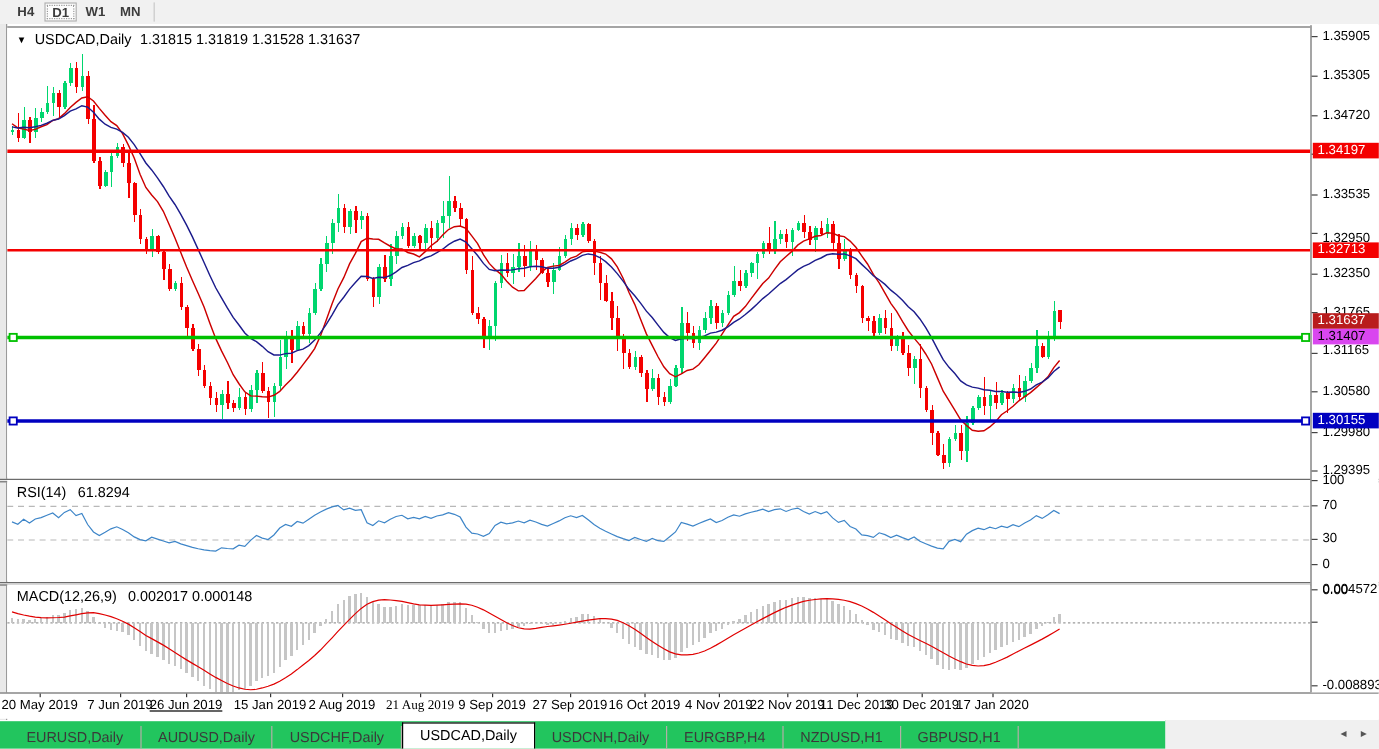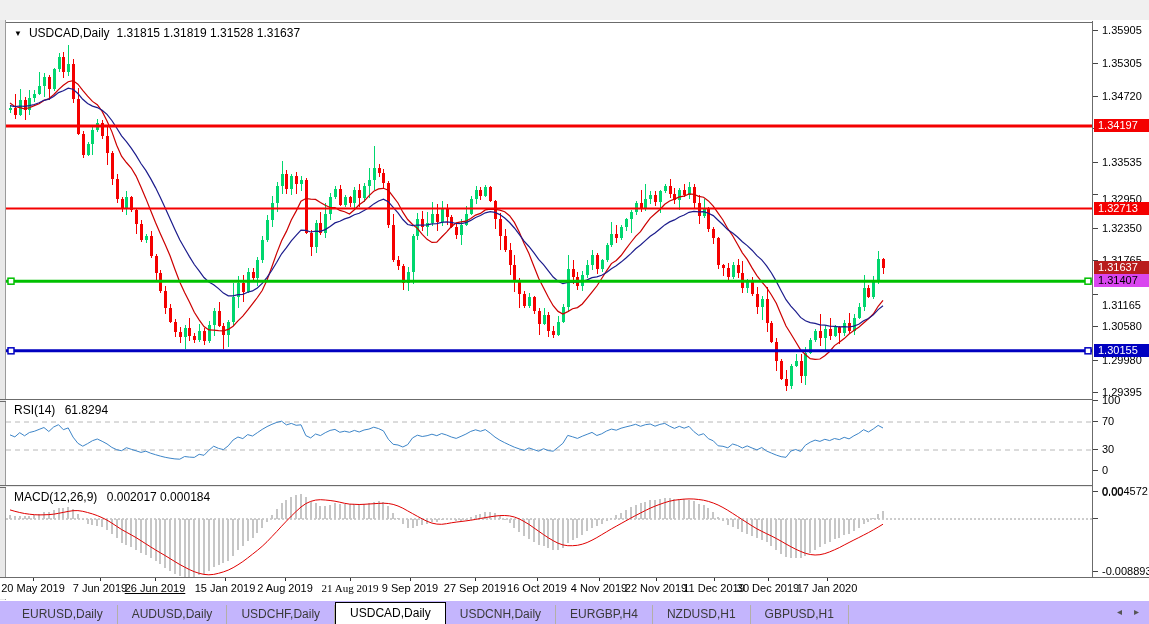--- a/index.html
+++ b/index.html
@@ -27,31 +27,38 @@
   
   #price-axis{position:absolute;left:1092px;top:1px;width:57px;height:556px;background:#fff;border-left:1px solid #6b6b6b;box-sizing:border-box;}
   .ptick{position:absolute;left:9px;font-size:11px;color:#000;transform:translateY(-6px);white-space:nowrap;}
   .pdash{position:absolute;left:0;width:5px;height:1px;background:#444;}
   .badge{position:absolute;left:1px;width:52px;height:13px;font-size:11px;line-height:13px;padding-left:4px;color:#fff;z-index:6;}
   
   #date-axis{position:absolute;left:0;top:557px;width:1149px;height:22px;background:#fff;border-top:1px solid #6b6b6b;box-sizing:border-box;}
   .dlabel{position:absolute;top:4px;font-size:11px;color:#000;transform:translateX(-50%);white-space:nowrap;}
   .dtick{position:absolute;top:0;width:1px;height:3px;background:#333;}
   
-  #tabbar{position:absolute;left:0;top:600px;width:1149px;height:24px;background:#c4b5fd;border-top:1px solid #fff;box-sizing:border-box;text-align:right;}
+  #tabbar{position:absolute;left:0;top:600px;width:971px;height:24px;background:#22c55e;border-top:1px solid #fff;box-sizing:border-box;text-align:right;}
   #tabs{position:absolute;left:8px;top:1px;height:22px;display:flex;align-items:flex-end;}
   .tab{height:19px;line-height:19px;padding:0 14px;font-size:12px;color:#3a3a3a;border-right:1px solid #b3afa7;cursor:default;white-space:nowrap;}
   .tab.active{background:#fff;border:1px solid #000;height:21px;line-height:21px;color:#000;border-bottom:none;}
   .tab-scroll{position:absolute;top:5px;font-size:10px;color:#555;cursor:default;}
 </style>
 </head>
 <body>
 
 <div id="app">
 
+  <div id="toolbar">
+      <div class="tf-btn" style="left: 8px;">H4</div>
+      <div class="tf-btn active" style="left: 37px;">D1</div>
+      <div class="tf-btn" style="left: 66px;">W1</div>
+      <div class="tf-btn" style="left: 95px;">MN</div>
+      <div class="tb-sep" style="left: 128px;"></div>
+    </div>
 
   <div id="win">
     <div id="gutter"></div>
 
     <div id="main-pane" class="pane">
       <div class="pane-label" id="main-title">
         <span id="dd-icon">▼</span>
         <span>USDCAD,Daily</span>
         <span>1.31815 1.31819 1.31528 1.31637</span>
       </div>
@@ -445,21 +452,21 @@
           <line x1="0" x2="1086" y1="50" y2="50" stroke="#b8b8b8" stroke-width="1" stroke-dasharray="5 4"></line>
           <polyline points="4,34.9 8.85,36.9 13.7,32.7 18.549999999999997,35.8 23.4,32.5 28.25,31.3 33.099999999999994,29.4 37.949999999999996,27.5 42.8,31.5 47.65,27.0 52.5,24.7 57.349999999999994,29.7 62.199999999999996,27.9 67.05,37.1 71.89999999999999,43.3 76.75,46.2 81.6,43.6 86.44999999999999,40.7 91.3,39.0 96.14999999999999,41.3 101,43.9 105.85,47.4 110.69999999999999,49.7 115.55,50.7 120.39999999999999,47.7 125.24999999999999,49.3 130.1,50.8 134.95,52.4 139.79999999999998,51.2 144.64999999999998,53.2 149.5,54.7 154.35,56.1 159.2,57.3 164.04999999999998,58.2 168.89999999999998,58.9 173.75,59.2 178.6,56.5 183.45,57.1 188.29999999999998,57.4 193.14999999999998,54.3 198,55.3 202.85,50.3 207.7,46.2 212.54999999999998,48.4 217.39999999999998,49.6 222.24999999999997,45.8 227.1,40.0 231.95,37.0 236.79999999999998,38.6 241.64999999999998,34.6 246.49999999999997,36.0 251.35,32.7 256.2,29.4 261.04999999999995,26.6 265.9,24.3 270.75,22.4 275.59999999999997,21.2 280.45,24.9 285.29999999999995,23.4 290.15,25.3 295,24.8 299.84999999999997,35.6 304.7,37.9 309.54999999999995,34.0 314.4,35.6 319.25,32.7 324.09999999999997,30.4 328.95,29.4 333.79999999999995,32.3 338.65,31.2 343.5,32.3 348.34999999999997,30.4 353.2,32.0 358.04999999999995,30.0 362.9,29.1 367.75,27.2 372.59999999999997,28.6 377.45,30.9 382.29999999999995,39.2 387.15,44.3 392,45.0 396.84999999999997,47.0 401.7,44.6 406.54999999999995,37.9 411.4,35.2 416.24999999999994,36.5 421.09999999999997,35.7 425.95,34.2 430.79999999999995,35.7 435.65,33.5 440.49999999999994,35.0 445.34999999999997,37.0 450.2,38.4 455.04999999999995,36.3 459.9,34.1 464.74999999999994,31.4 469.59999999999997,29.8 474.45,31.3 479.29999999999995,29.6 484.15,33.1 488.99999999999994,37.1 493.84999999999997,40.2 498.7,42.7 503.54999999999995,45.0 508.4,47.2 513.25,48.9 518.0999999999999,50.4 522.9499999999999,47.9 527.8,49.6 532.65,51.2 537.5,48.7 542.3499999999999,50.6 547.1999999999999,51.2 552.05,47.3 556.9,43.3 561.75,35.4 566.5999999999999,36.8 571.4499999999999,38.4 576.3,36.2 581.15,34.3 586,32.4 590.8499999999999,35.5 595.6999999999999,33.8 600.55,31.0 605.4,29.1 610.25,30.2 615.0999999999999,28.2 619.9499999999999,26.9 624.8,25.7 629.65,24.3 634.5,26.3 639.3499999999999,24.7 644.1999999999999,24.0 649.05,26.2 653.9,24.4 658.75,23.4 663.5999999999999,26.2 668.4499999999999,28.4 673.3,26.3 678.15,28.2 683,26.4 687.8499999999999,31.6 692.6999999999999,35.3 697.55,33.7 702.4,38.7 707.25,40.8 712.0999999999999,45.8 716.9499999999999,46.3 721.8,47.8 726.65,44.0 731.5,45.5 736.3499999999999,48.0 741.1999999999999,45.9 746.05,48.0 750.9,49.9 755.75,47.5 760.5999999999999,51.0 765.4499999999999,53.1 770.3,55.1 775.15,56.7 780,57.3 784.8499999999999,51.1 789.6999999999999,49.5 794.55,51.4 799.4,45.2 804.2499999999999,42.2 809.0999999999999,40.1 813.9499999999999,41.4 818.8,39.3 823.65,40.6 828.4999999999999,38.5 833.3499999999999,39.6 838.1999999999999,37.3 843.05,38.9 847.9,35.8 852.7499999999999,33.3 857.5999999999999,29.7 862.4499999999999,32.0 867.3,28.9 872.15,25.4 876.9999999999999,28.0" fill="none" stroke="#3d85c8" stroke-width="1"></polyline>
         </svg>
     </div>
 
     <div class="splitter" style="top:465px;height:1px;"></div>
 
     <div id="macd-pane" class="pane">
       <div class="pane-label">
         <span>MACD(12,26,9)</span>
-        <span class="val">0.002017 0.000184</span>
+        <span class="val">0.002017 0.000148</span>
       </div>
       <svg id="macd-svg" width="1086" height="90">
           <line x1="0" x2="1086" y1="32" y2="32" stroke="#9a9a9a" stroke-width="1" stroke-dasharray="2 2"></line>
           <g shape-rendering="crispEdges">
             <line x1="4" x2="4" y1="32" y2="27.663176393480644" stroke="#c6c6c6" stroke-width="2"></line>
             <line x1="8.85" x2="8.85" y1="32" y2="28.851897995389848" stroke="#c6c6c6" stroke-width="2"></line>
             <line x1="13.7" x2="13.7" y1="32" y2="28.59187876047078" stroke="#c6c6c6" stroke-width="2"></line>
             <line x1="18.549999999999997" x2="18.549999999999997" y1="32" y2="29.276619487978884" stroke="#c6c6c6" stroke-width="2"></line>
             <line x1="23.4" x2="23.4" y1="32" y2="28.805707870066634" stroke="#c6c6c6" stroke-width="2"></line>
             <line x1="28.25" x2="28.25" y1="32" y2="28.095553093979465" stroke="#c6c6c6" stroke-width="2"></line>
@@ -684,21 +691,21 @@
         <div class="ptick" style="top: 107.493px;">1.34135</div>
         <div class="pdash" style="top: 140.859px;"></div>
         <div class="ptick" style="top: 140.859px;">1.33535</div>
         <div class="pdash" style="top: 173.391px;"></div>
         <div class="ptick" style="top: 178px;">1.32950</div>
         <div class="pdash" style="top: 206.757px;"></div>
         <div class="ptick" style="top: 207px;">1.32350</div>
         <div class="pdash" style="top: 239.289px;"></div>
         <div class="ptick" style="top: 239.289px;">1.31765</div>
         <div class="pdash" style="top: 272.655px;"></div>
-        <div class="ptick" style="top: 284px;">1.31165</div>
+        <div class="ptick" style="top: 271px;">1.31165</div>
         <div class="pdash" style="top: 305.187px;"></div>
         <div class="ptick" style="top: 305.187px;">1.30580</div>
         <div class="pdash" style="top: 338.553px;"></div>
         <div class="ptick" style="top: 338.553px;">1.29980</div>
         <div class="pdash" style="top: 371.085px;"></div>
         <div class="ptick" style="top: 371.085px;">1.29395</div>
         <div class="pdash" style="top: 379px;"></div>
         <div class="ptick" style="top: 379px;">100</div>
         <div class="pdash" style="top: 400px;"></div>
         <div class="ptick" style="top: 400px;">70</div>

